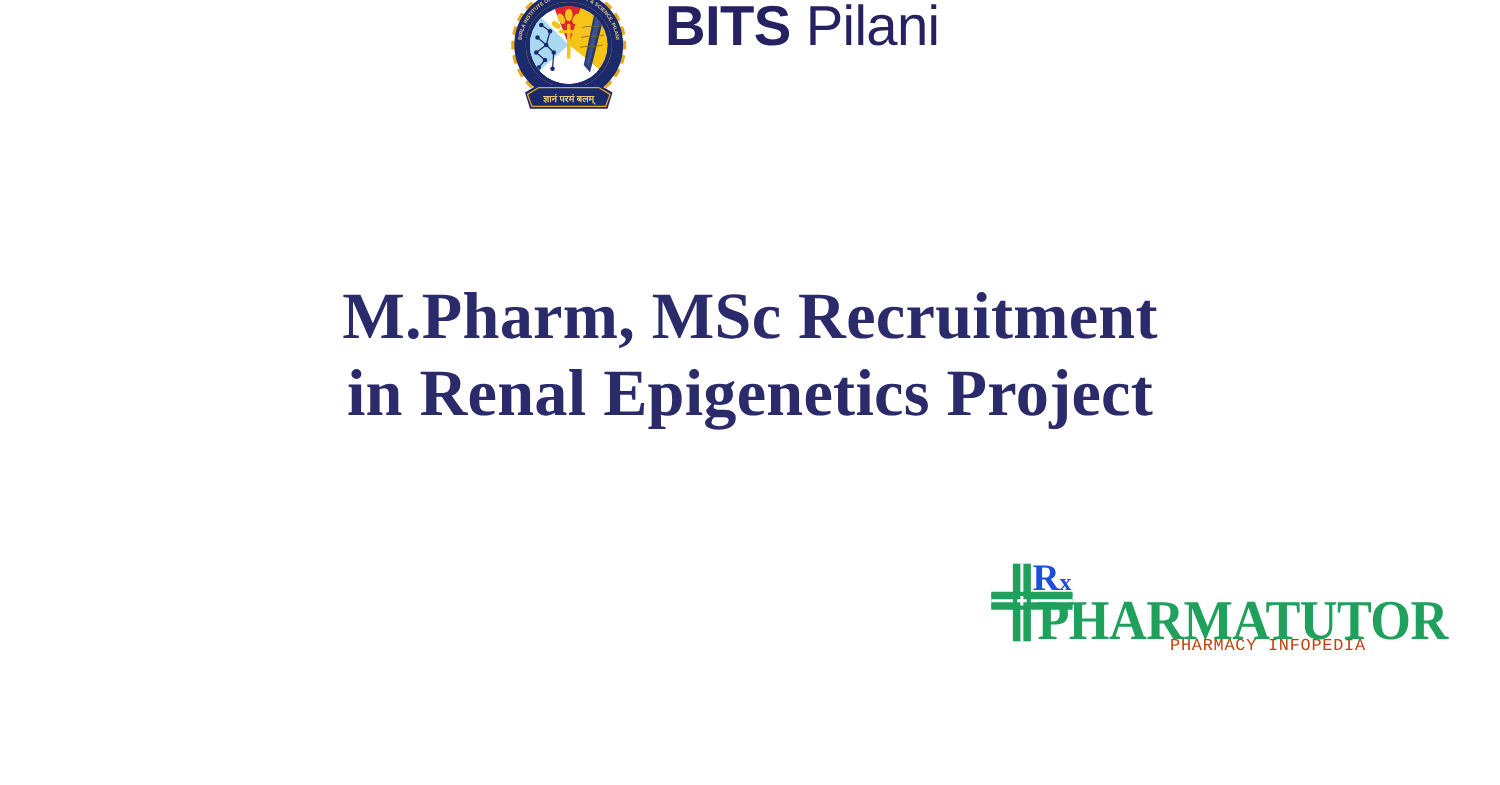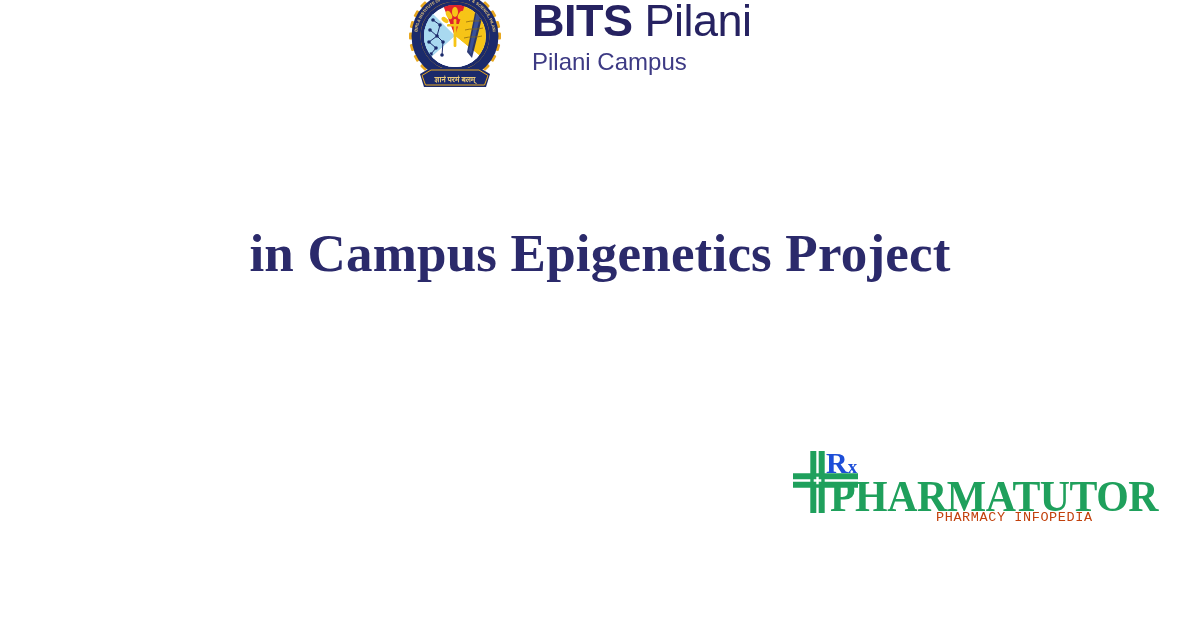--- a/index.html
+++ b/index.html
@@ -261,26 +261,26 @@
           <path d="M22 83.5 L31 78 L79 78 L88 83.5 L84.5 93 L25.5 93 Z" fill="#1b2a6b" stroke="#e8a820" stroke-width="1"></path>
           <text x="55" y="89.5" text-anchor="middle" fill="#e8c878" font-family="Liberation Serif, serif" font-size="7.6" font-weight="bold">ज्ञानं परमं बलम्</text>
         </g>
       </svg>
     </div>
 
     <div class="bits-wordmark">
       <div class="bits-line1">
         <span class="b-bold">BITS</span><span class="b-reg">&nbsp;</span><span class="b-reg">Pilani</span>
       </div>
-      <div class="bits-line2">Pilani Campus</div>
     </div>
   </div>
 
   <div class="headline">
-    <span class="hl-line">in Campus Epigenetics Project</span>
+    <span class="hl-line">M.Pharm, MSc Recruitment</span>
+    <span class="hl-line">in Renal Epigenetics Project</span>
   </div>
 
   <div class="pt-logo">
     <div class="pt-cross">
       <svg viewBox="0 0 74 72" width="74" height="72" xmlns="http://www.w3.org/2000/svg" aria-hidden="true">
         <g fill="none" stroke="#1fa05c" stroke-width="11">
           <path d="M27.5 5 L27.5 67"></path>
           <path d="M3 34.5 L68 34.5"></path>
         </g>
         <g fill="none" stroke="#ffffff" stroke-width="2.4">

